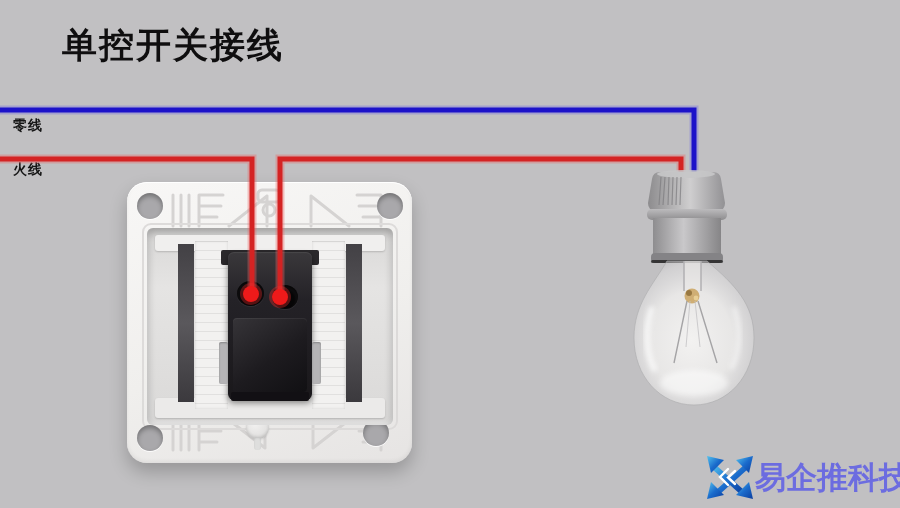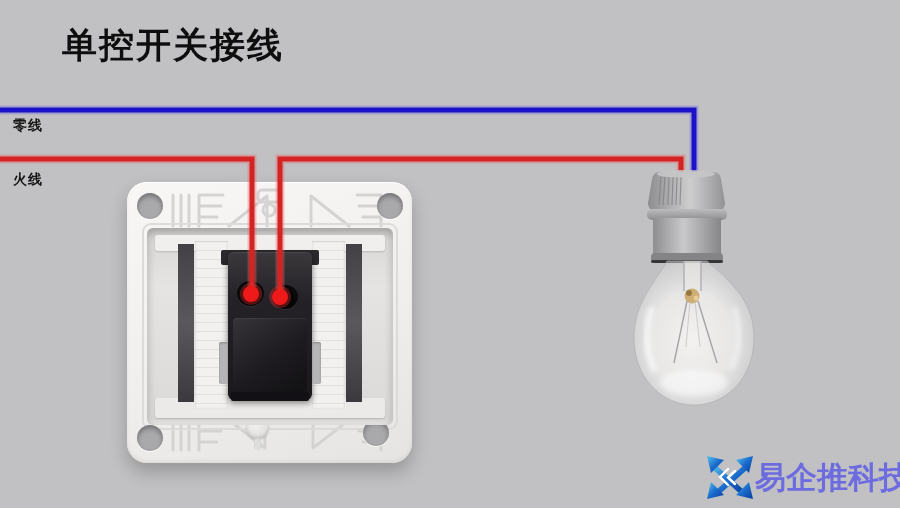--- a/index.html
+++ b/index.html
@@ -12,21 +12,21 @@
   .title{
     position:absolute;left:62px;top:22px;margin:0;
     font-size:35px;font-weight:800;letter-spacing:2px;
     color:var(--title,#0f0e0f);
   }
   .wire-label{
     position:absolute;left:13px;font-size:14px;font-weight:700;color:#151515;
     letter-spacing:1px;
   }
   .wire-label.neutral{top:117px;}
-  .wire-label.live{top:171px;}
+  .wire-label.live{top:161px;}
   
   .wires{position:absolute;left:0;top:0;z-index:30;}
   .wire-halo-blue{stroke:rgba(110,100,230,.35);stroke-width:9;fill:none;}
   .wire-halo-red{stroke:rgba(235,100,100,.38);stroke-width:9;fill:none;}
   .wire-blue{stroke:var(--wire-blue,#1c12c9);stroke-width:5;fill:none;}
   .wire-red{stroke:var(--wire-red,#d42323);stroke-width:5;fill:none;}
   .terminal-glow{fill:rgba(240,45,45,.35);}
   .terminal-dot{fill:var(--terminal,#ee1a1a);}
   
   .plate{

